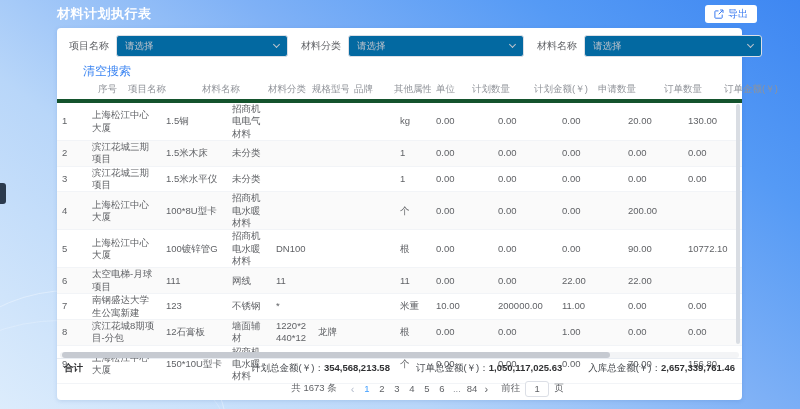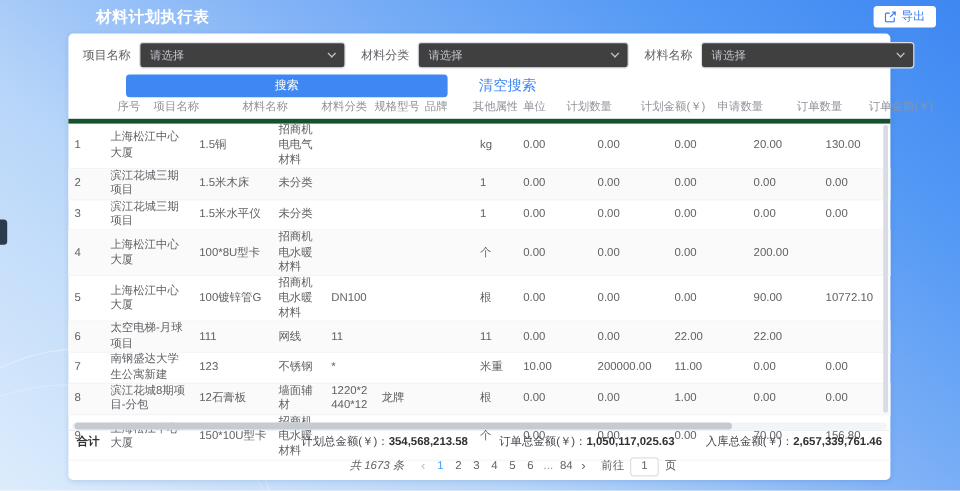--- a/index.html
+++ b/index.html
@@ -7,32 +7,32 @@
   body { font-family:"Liberation Sans","DejaVu Sans",sans-serif; }
   .screen { position:relative; width:800px; height:409px; overflow:hidden;
     background:linear-gradient(218deg,#3e87f2 0%,#559af5 20%,#7fb1f6 42%,#b8d6f9 68%,#dcecfc 100%); }
   .deco-arc { position:absolute; left:-90px; top:290px; width:320px; height:320px;
     border:1px solid rgba(255,255,255,.35); border-radius:50%; }
   .deco-arc2 { position:absolute; left:-130px; top:320px; width:380px; height:380px;
     border:1px solid rgba(255,255,255,.22); border-radius:50%; }
   .side-handle { position:absolute; left:0; top:183px; width:6px; height:21px;
     background:#2b3a4d; border-radius:0 3px 3px 0; cursor:pointer; }
   .topbar { position:absolute; left:57px; top:0; width:700px; height:28px;
-    display:flex; align-items:center; justify-content:space-between;margin-left:23px; }
+    display:flex; align-items:center; justify-content:space-between; }
   .title { color:#fff; font-size:13px; font-weight:bold; letter-spacing:.5px; }
   .export-btn { display:flex; align-items:center; gap:4px; height:18px; padding:0 9px;
     background:#fff; border:none; border-radius:3px; color:#3a7af0; font-size:10px; cursor:pointer;
     font-family:Liberation Sans, sans-serif; }
   .card { position:absolute; left:57px; top:28px; width:685px; height:372px;
     background:#fff; border-radius:4px; box-shadow:0 1px 4px rgba(30,80,160,.15); }
   
   .filters { display:flex; align-items:center; margin:6px 0 0 12px; height:24px; }
   .fgroup { display:flex; align-items:center; margin-right:13px; }
   .flabel { font-size:10px; color:#606266; font-weight:500; margin-right:7px; white-space:nowrap; }
-  .fsel { height:22px; border:1px solid #dcdfe6; border-radius:3px; background:#404040;
+  .fsel { height:22px; border:1px solid #dcdfe6; border-radius:3px; background:#0369a1;
     display:flex; align-items:center; padding:0 8px; cursor:pointer; }
   .fgroup:nth-child(1) .fsel { width:172px; }
   .fgroup:nth-child(2) .fsel { width:176px; }
   .fgroup:nth-child(3) .fsel { width:178px; }
   .ph { font-size:9.5px; color:#c0c4cc; }
   .chev { width:5px; height:5px; border-right:1px solid #c0c4cc; border-bottom:1px solid #c0c4cc;
     transform:rotate(45deg); margin-left:auto; margin-top:-3px; }
   .actions { display:flex; align-items:center; margin:4px 0 0 0; height:18px; }
   .search-btn { margin-left:48px; width:268px; height:19px; background:#3f87f2; color:#fff;
     border:none; border-radius:3px; font-size:10px; cursor:pointer; font-family:inherit; }
@@ -56,21 +56,21 @@
   .summary { height:19px; border-top:1px solid #e9edf3; display:flex; align-items:center;
     padding:0 7px; font-size:9.5px; }
   .sum-label { color:#303133; font-weight:600; }
   .totals { margin-left:auto; display:flex; gap:26px;text-align:center; }
   .tot { white-space:nowrap; }
   .tlab { color:#45484d; }
   .tot b { color:#303133; font-weight:600; }
   
   .pagination { height:23px; display:flex; align-items:center; justify-content:center;
     font-size:9.5px; color:#606266; transform:translateX(28px); }
-  .ptotal { margin-right:9px;font-style:italic; }
+  .ptotal { margin-right:9px; }
   .pg-arrow { padding:0 5px; cursor:pointer; font-size:11px; }
   .pg-prev { color:#b4bccc; }
   .pg-next { color:#606266; }
   .pnum { min-width:15px; text-align:center; padding:0 2px; cursor:pointer; }
   .pnum.act { color:#409eff; }
   .pnum.dots { cursor:default; color:#909399; }
   .goto-label { margin-left:8px; }
   .goto-input { width:24px; height:16px; border:1px solid #dcdfe6; border-radius:3px;
     text-align:center; font-size:9.5px; color:#606266; margin:0 5px; font-family:inherit; }
 </style>
@@ -112,21 +112,20 @@
         <div class="fgroup">
      <span class="flabel">材料名称</span>
      <div class="fsel">
        <span class="ph">请选择</span>
        <i class="chev"></i>
      </div>
         </div>
       </div>
 
     <div class="actions">
-      <button class="search-btn">搜索</button>
       <a class="clear-link">清空搜索</a>
     </div>
 
     <div class="thead" id="thead">
         <div class="hc">序号</div>
         <div class="hc">项目名称</div>
         <div class="hc">材料名称</div>
         <div class="hc">材料分类</div>
         <div class="hc">规格型号</div>
         <div class="hc">品牌</div>

